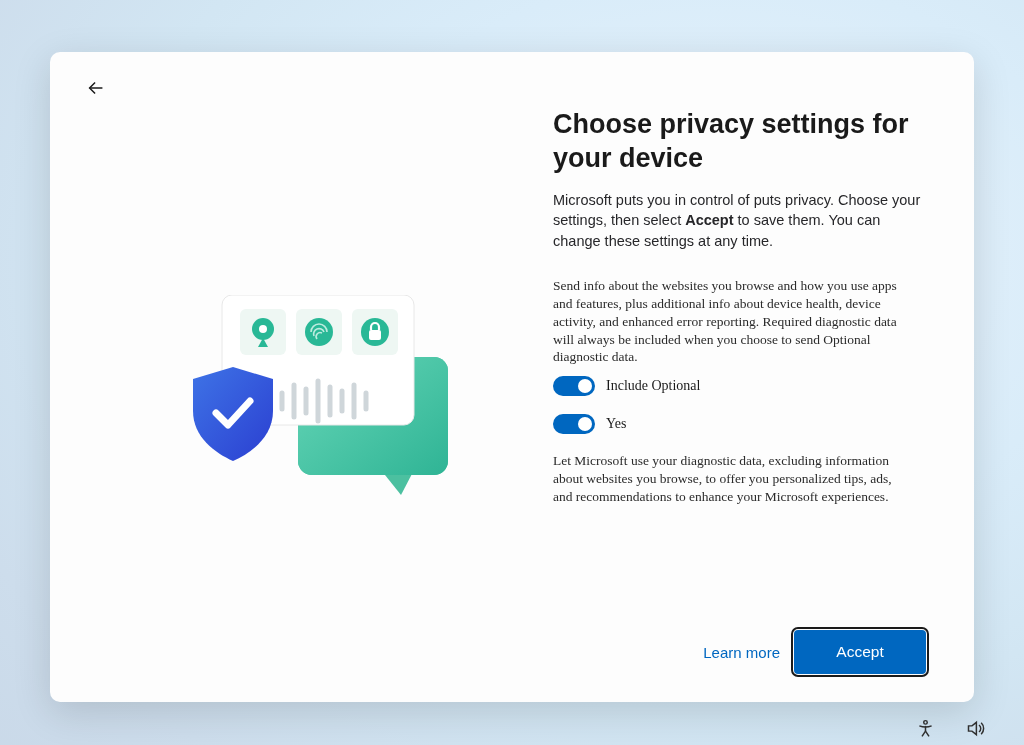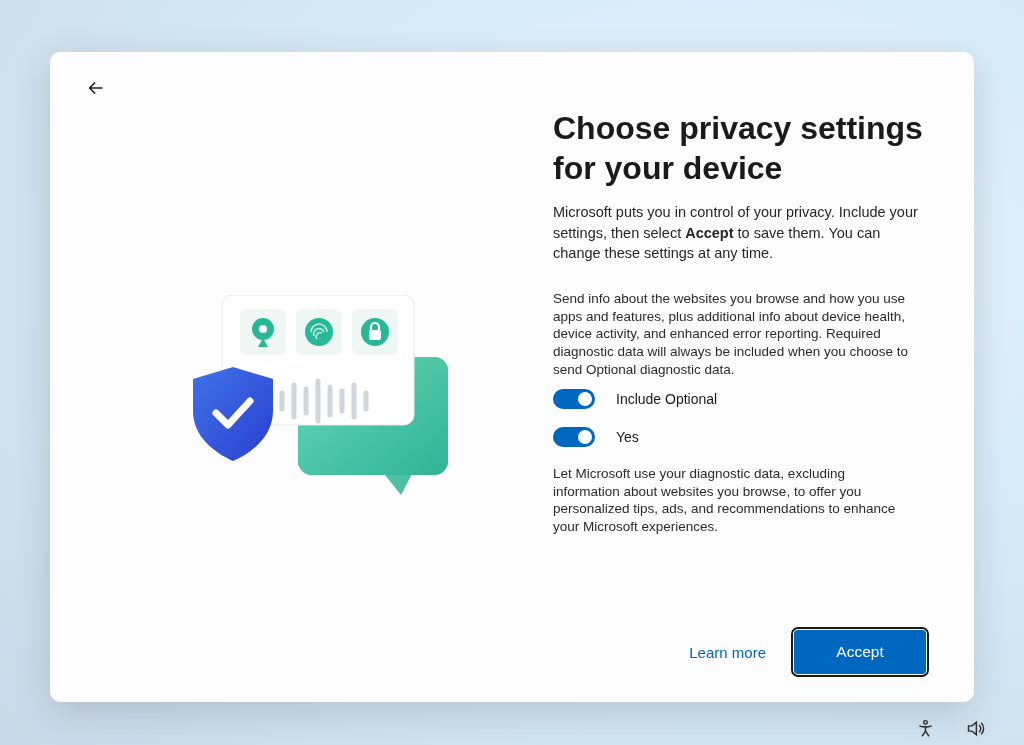--- a/index.html
+++ b/index.html
@@ -42,38 +42,39 @@
       left: 88px; top: 225px;
     }
     .right-col {
       flex: 1;
       display: flex;
       flex-direction: column;
       min-width: 0;
       padding-top: 38px;
     }
     .title {
-      font-size: 32px;
+      font-size: 27px;
       font-weight: 600;
       line-height: 1.25;
       color: #1a1a1a;
       margin-bottom: 14px;
     }
     .intro {
       font-size: 14.5px;
       line-height: 1.42;
       color: #27272a;
       margin-bottom: 26px;
     }
     .intro b { font-weight: 600; }
     .settings-scroll {
       height: 342px;
       overflow-y: scroll;
       padding-right: 4px;
       scrollbar-gutter: stable;
+      font-family: Liberation Serif, serif;
     }
     .settings-scroll::-webkit-scrollbar { width: 12px; }
     .settings-scroll::-webkit-scrollbar-track { background: #f1f1f1; }
     .settings-scroll::-webkit-scrollbar-thumb { background: #c0c0c0; border-radius: 0; }
     .settings-scroll::-webkit-scrollbar-button:single-button {
       height: 14px; background: #f1f1f1;
     }
     .setting-block { margin-bottom: 18px; }
     .setting-heading {
       font-size: 14.5px;
@@ -81,37 +82,37 @@
       color: #1a1a1a;
       margin-bottom: 4px;
     }
     .setting-desc {
       font-size: 13.5px;
       line-height: 1.32;
       color: #2b2b2b;
       margin-bottom: 10px;
     }
     .toggle-row {
-      display: flex; align-items: center; gap: 21px;
+      display: flex; align-items: center; gap: 11px;
     }
     .toggle {
       width: 42px; height: 20px; border-radius: 11px;
       background: #0067c0;
       position: relative; cursor: pointer; border: none;
     }
     .toggle::after {
       content: ""; position: absolute; right: 3px; top: 3px;
       width: 14px; height: 14px; border-radius: 50%;
       background: #fff;
     }
     .toggle-label { font-size: 14px; color: #1a1a1a; }
 
     .footer {
       display: flex; justify-content: flex-end; align-items: center;
-      gap: 28px;
+      gap: 14px;
       padding-top: 24px;
     }
     .learn-more {
       color: #0067c0;
       font-size: 15px;
       text-decoration: none;
       cursor: pointer;
     }
     .accept-btn {
       width: 132px; height: 44px;
@@ -207,21 +208,21 @@
             <path d="M47 72 L87 84 v32 c0 26 -22 42 -40 50 c-18 -8 -40 -24 -40 -50 V84 Z" fill="url(#shg)"></path>
             <path d="M30 118 l12 12 l22 -24" fill="none" stroke="#fff" stroke-width="7" stroke-linecap="round" stroke-linejoin="round"></path>
           </g>
         </svg>
       </div>
     </div>
 
     <div class="right-col">
       <h1 class="title">Choose privacy settings for your device</h1>
       <p class="intro">
-        <span>Microsoft puts you in control of your privacy. Include your settings, then select </span><b>Accept</b><span> to save them. You can change these settings at any time.</span>
+        <span>Microsoft puts you in control of puts privacy. Choose your settings, then select </span><b>Accept</b><span> to save them. You can change these settings at any time.</span>
       </p>
 
       <div class="settings-scroll">
 
         <div class="setting-block">
           <p class="setting-desc">Send info about the websites you browse and how you use apps and features, plus additional info about device health, device activity, and enhanced error reporting. Required diagnostic data will always be included when you choose to send Optional diagnostic data.</p>
           <div class="toggle-row">
             <button class="toggle" aria-pressed="true"></button>
             <span class="toggle-label">Include Optional</span>
           </div>

